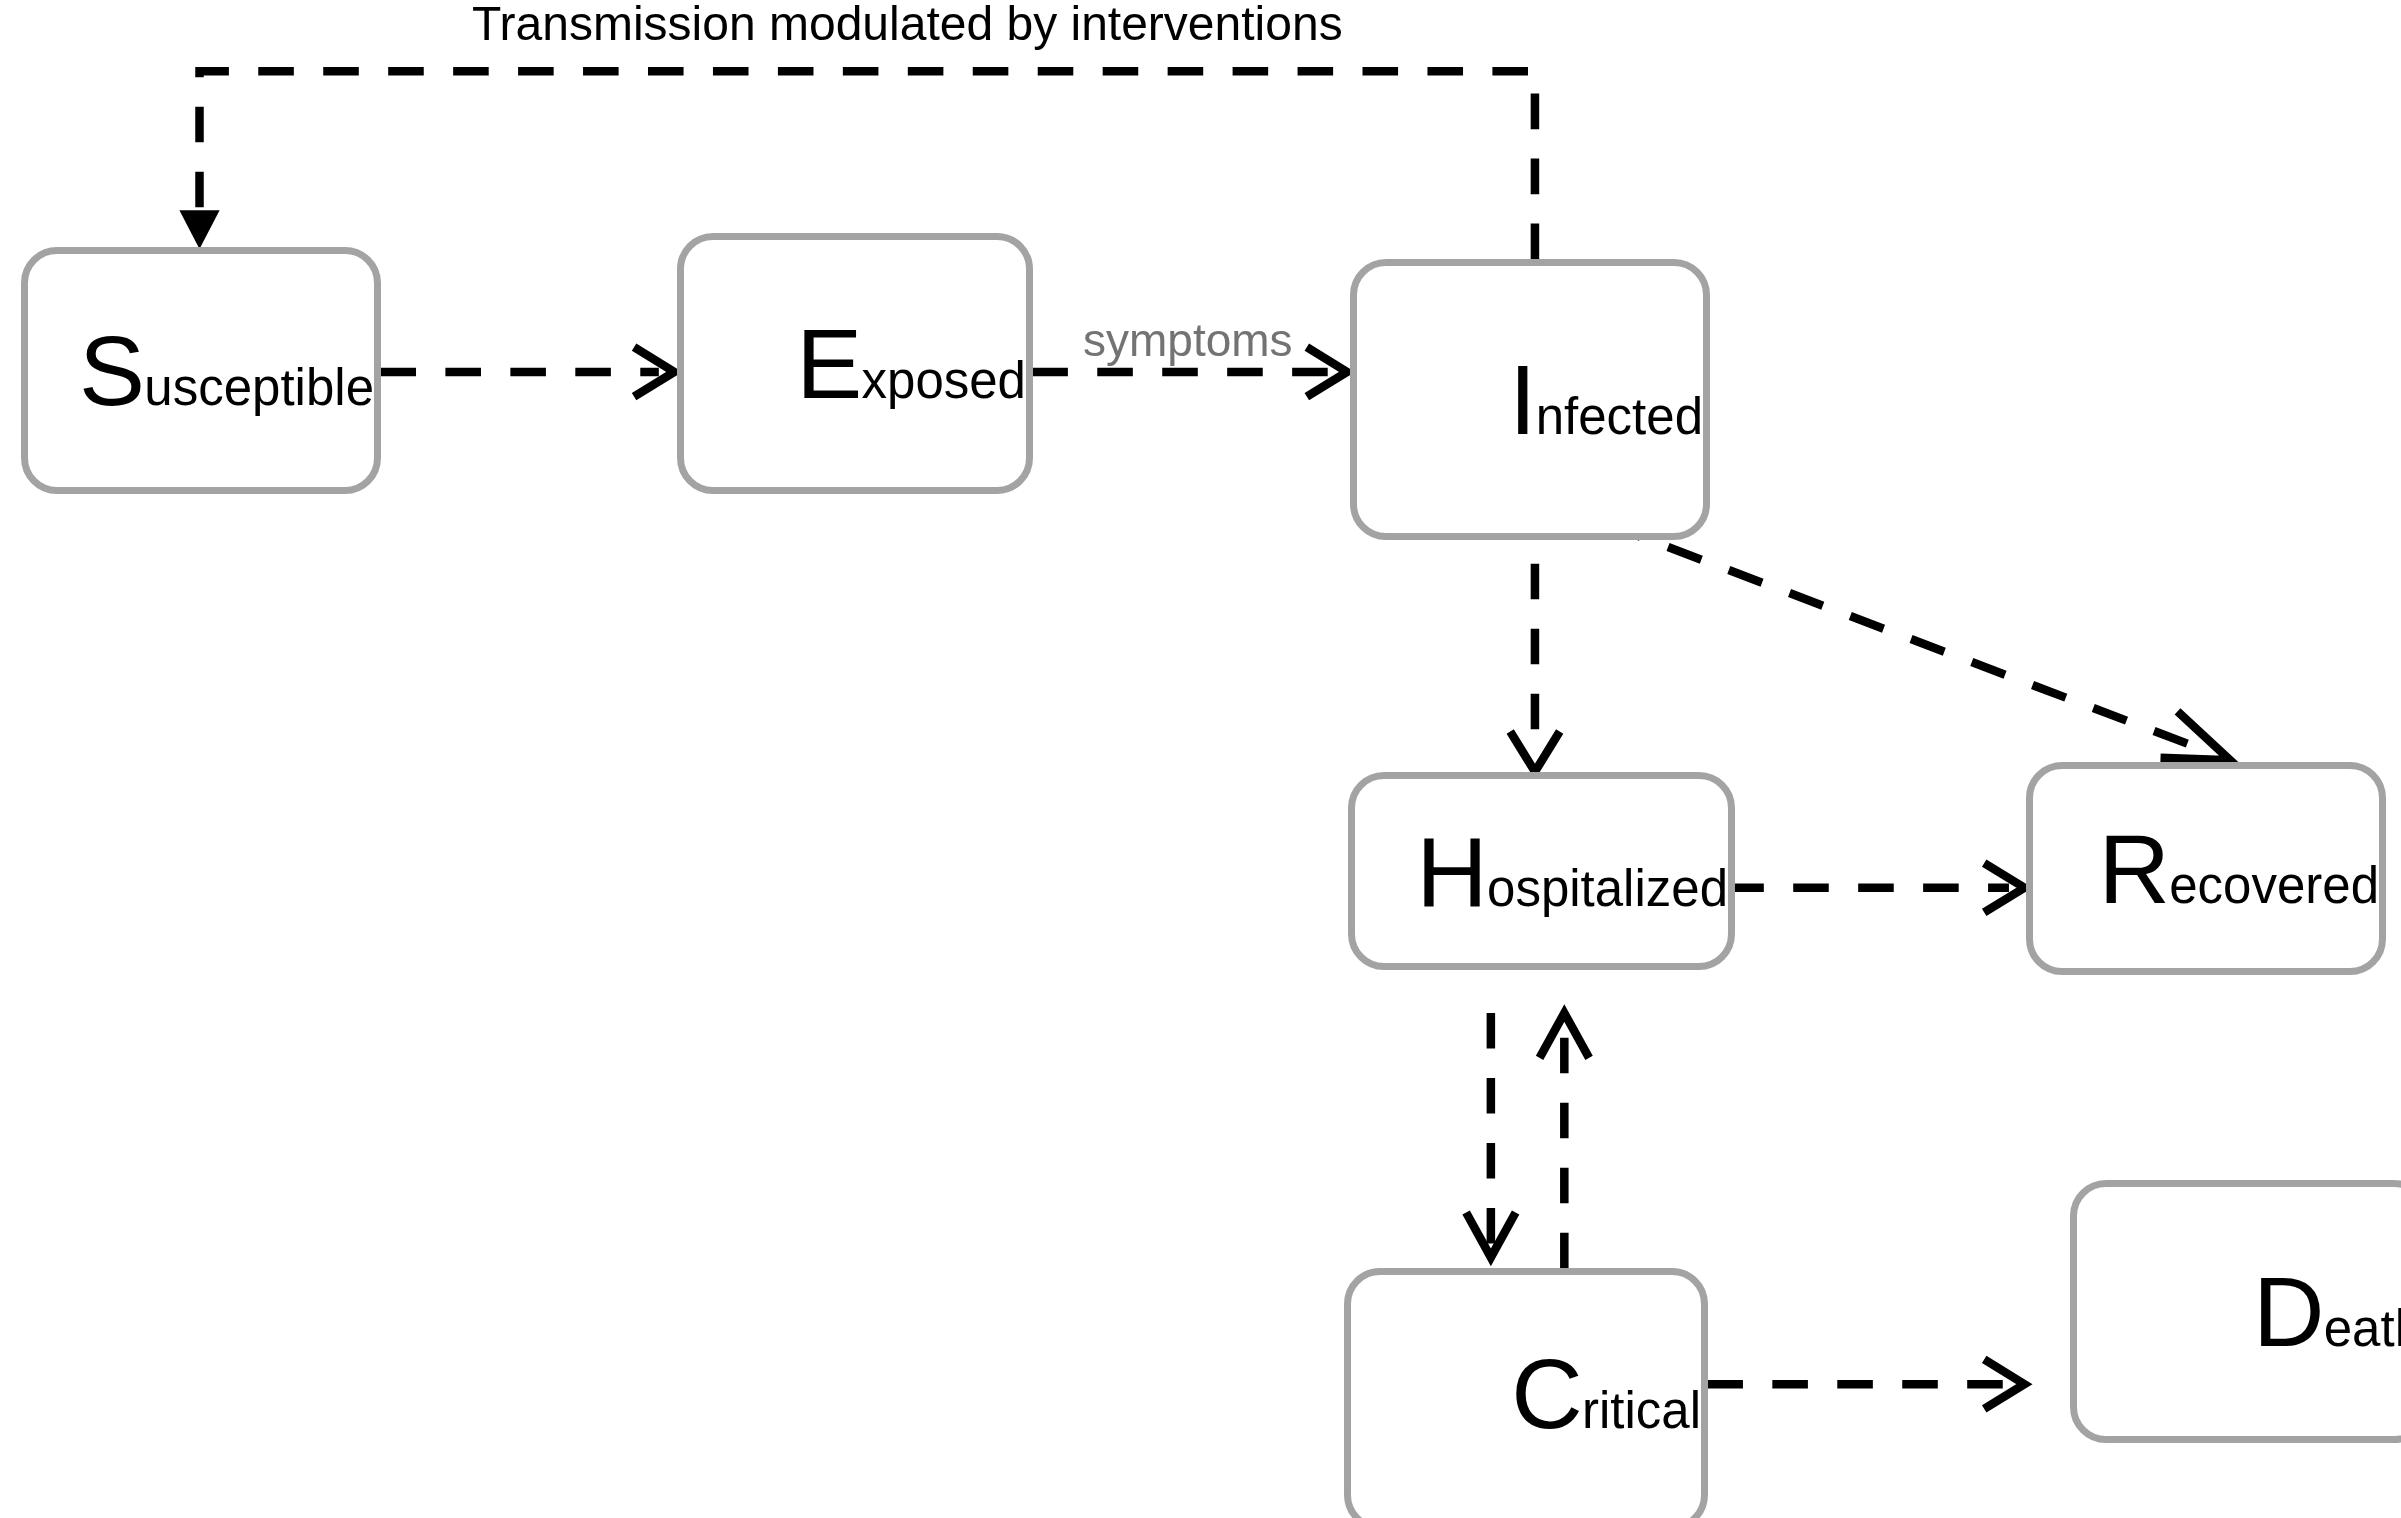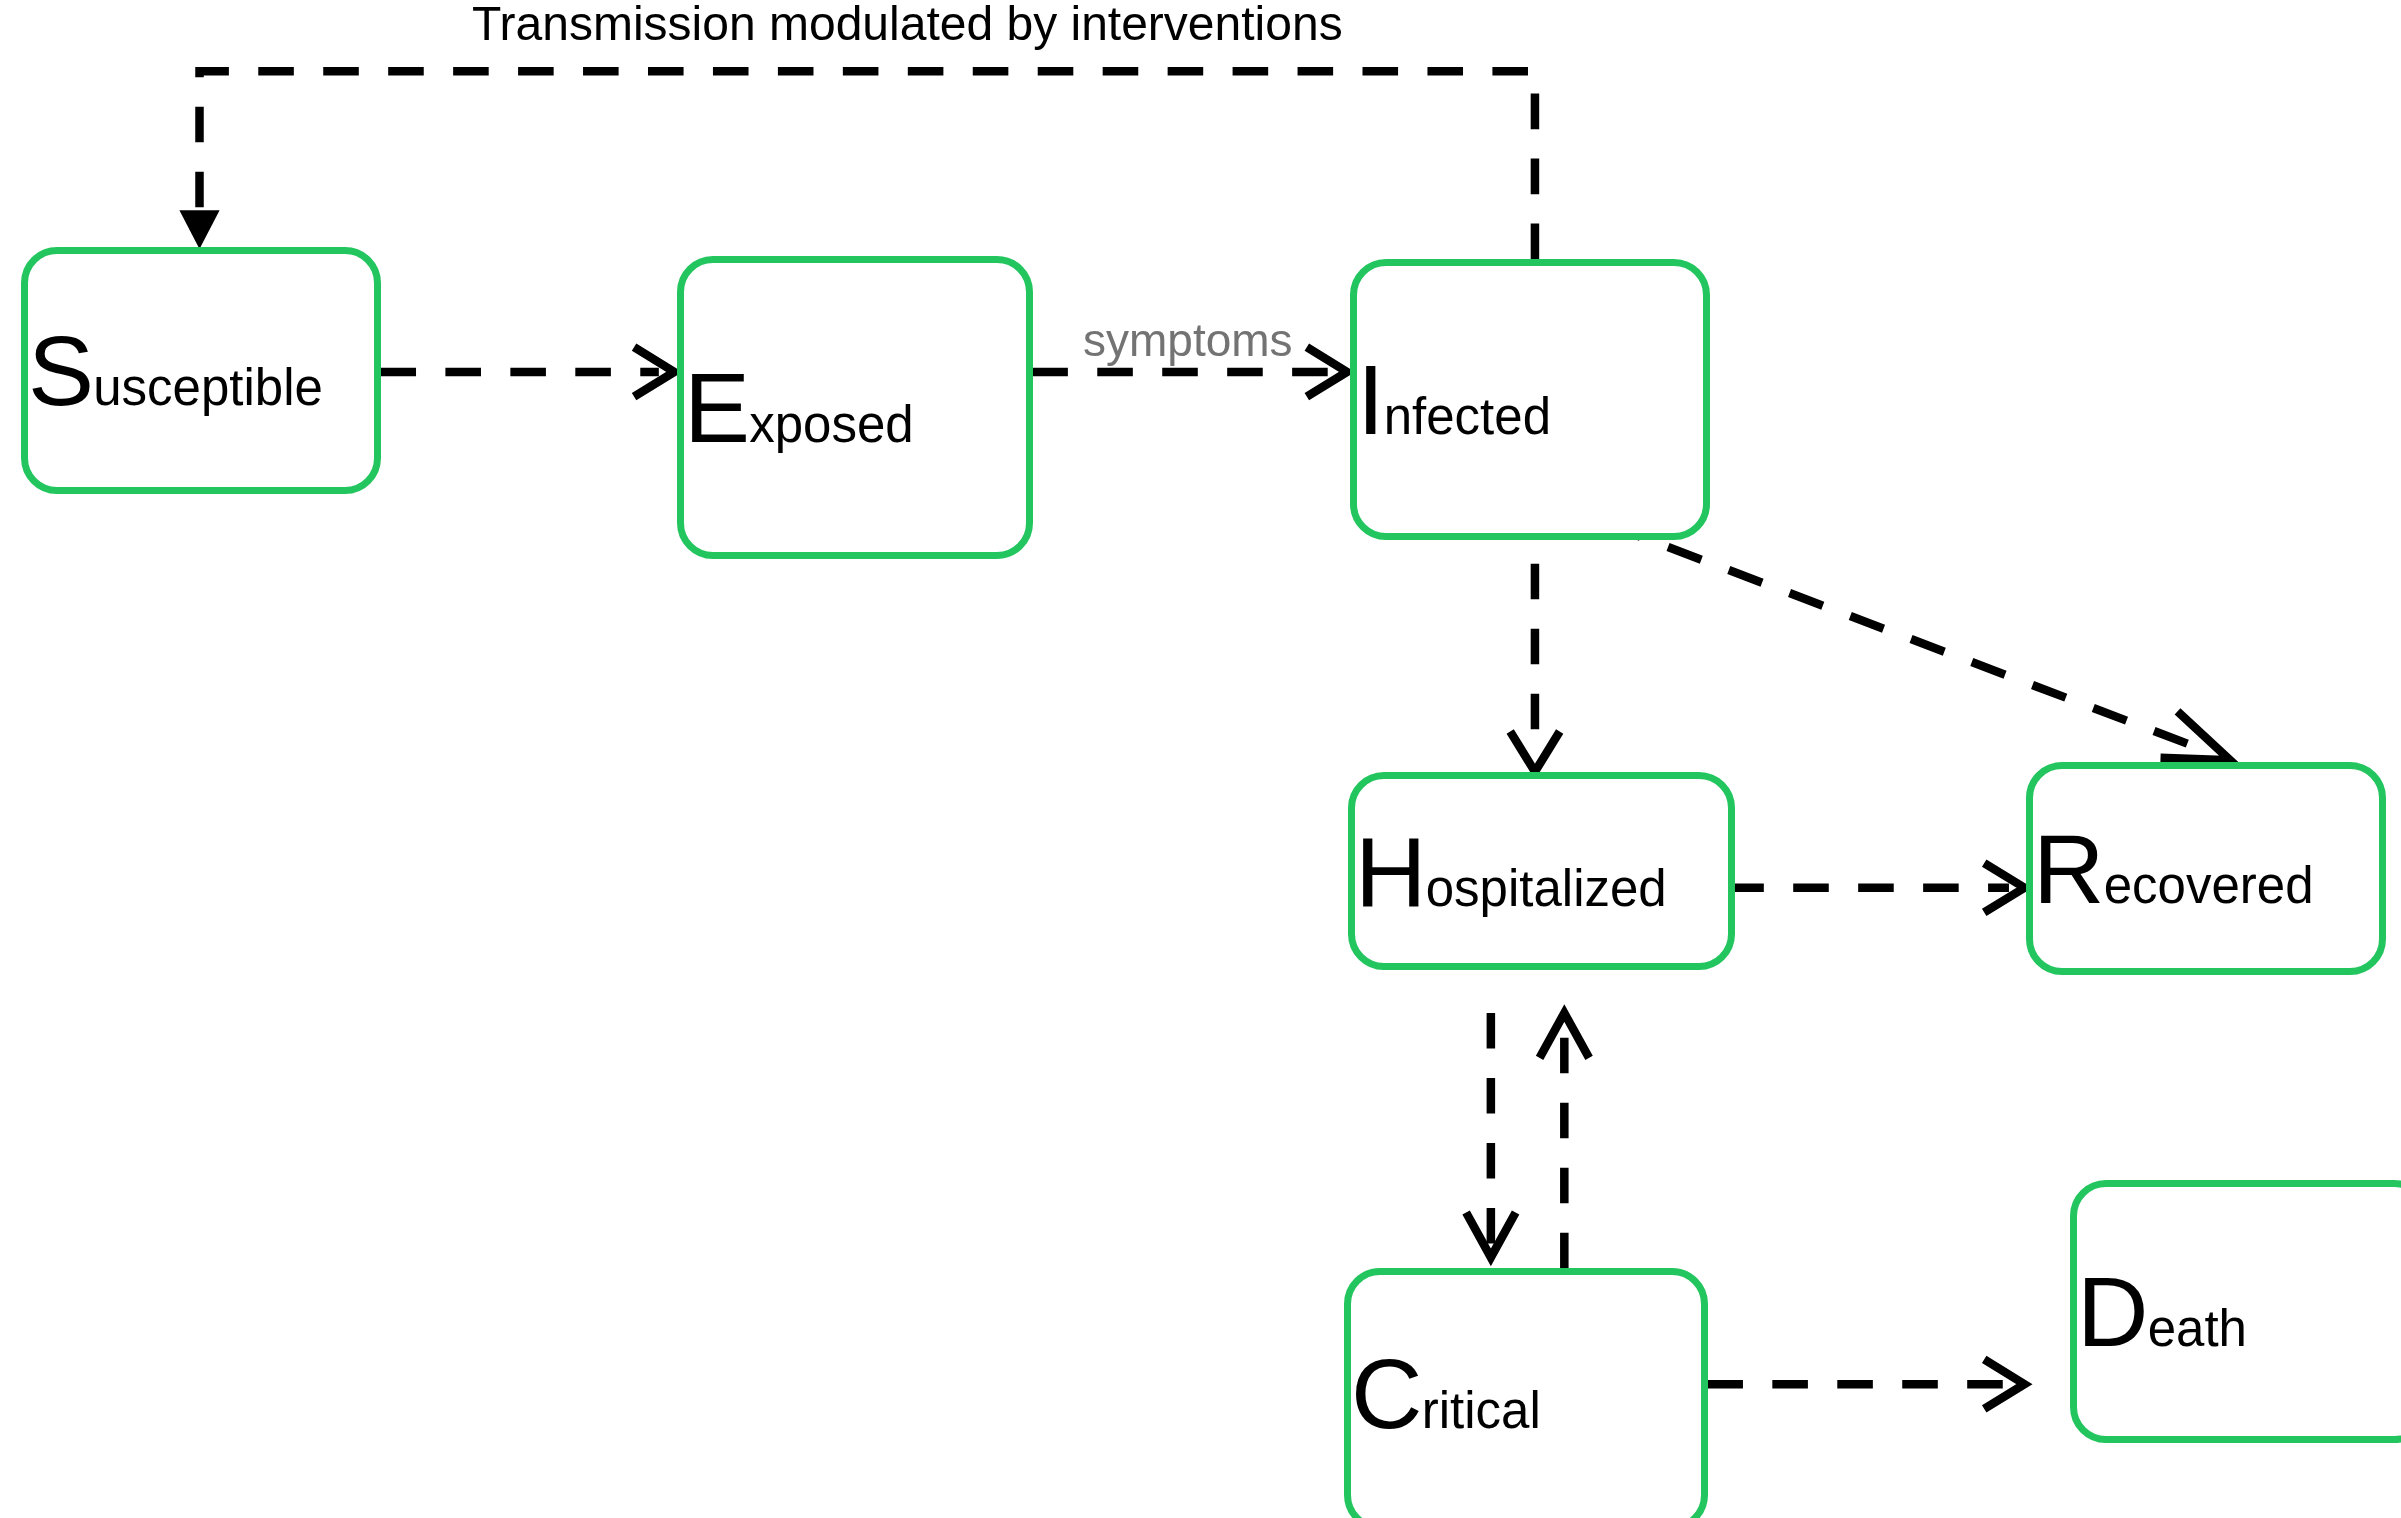--- a/index.html
+++ b/index.html
@@ -24,26 +24,26 @@
     position: absolute;
     left: 0;
     top: 0;
     width: 2401px;
     height: 1518px;
     pointer-events: none;
   }
   .node-box {
     position: absolute;
     box-sizing: border-box;
-    border: 7px solid #22c55e;
+    border: 7px solid #a3a3a3;
     border-radius: 36px;
     background: #ffffff;
     display: flex;
     align-items: center;
-    justify-content: flex-start;
+    justify-content: flex-end;
   }
   .node-label {
     display: inline-block;
     white-space: nowrap;
     line-height: 1;
     font-weight: 400;
   }
   .node-initial {
     font-size: 99px;
     letter-spacing: -0.8px;
@@ -124,21 +124,21 @@
   <div class="diagram-title" style="left:472px; top:0px;">Transmission modulated by interventions</div>
 
   <div class="edge-label" style="left:1083px; top:298px;">symptoms</div>
 
   <div class="node-box" style="left:21px; top:247px; width:360px; height:247px;">
     <span class="node-label">
       <span class="node-initial">S</span><span class="node-rest">usceptible</span>
     </span>
   </div>
 
-  <div class="node-box" style="left:677px; top:256px; width:356px; height:303px;">
+  <div class="node-box" style="left:677px; top:233px; width:356px; height:261px;">
     <span class="node-label">
       <span class="node-initial">E</span><span class="node-rest">xposed</span>
     </span>
   </div>
 
   <div class="node-box" style="left:1350px; top:259px; width:360px; height:281px;">
     <span class="node-label">
       <span class="node-initial">I</span><span class="node-rest">nfected</span>
     </span>
   </div>

